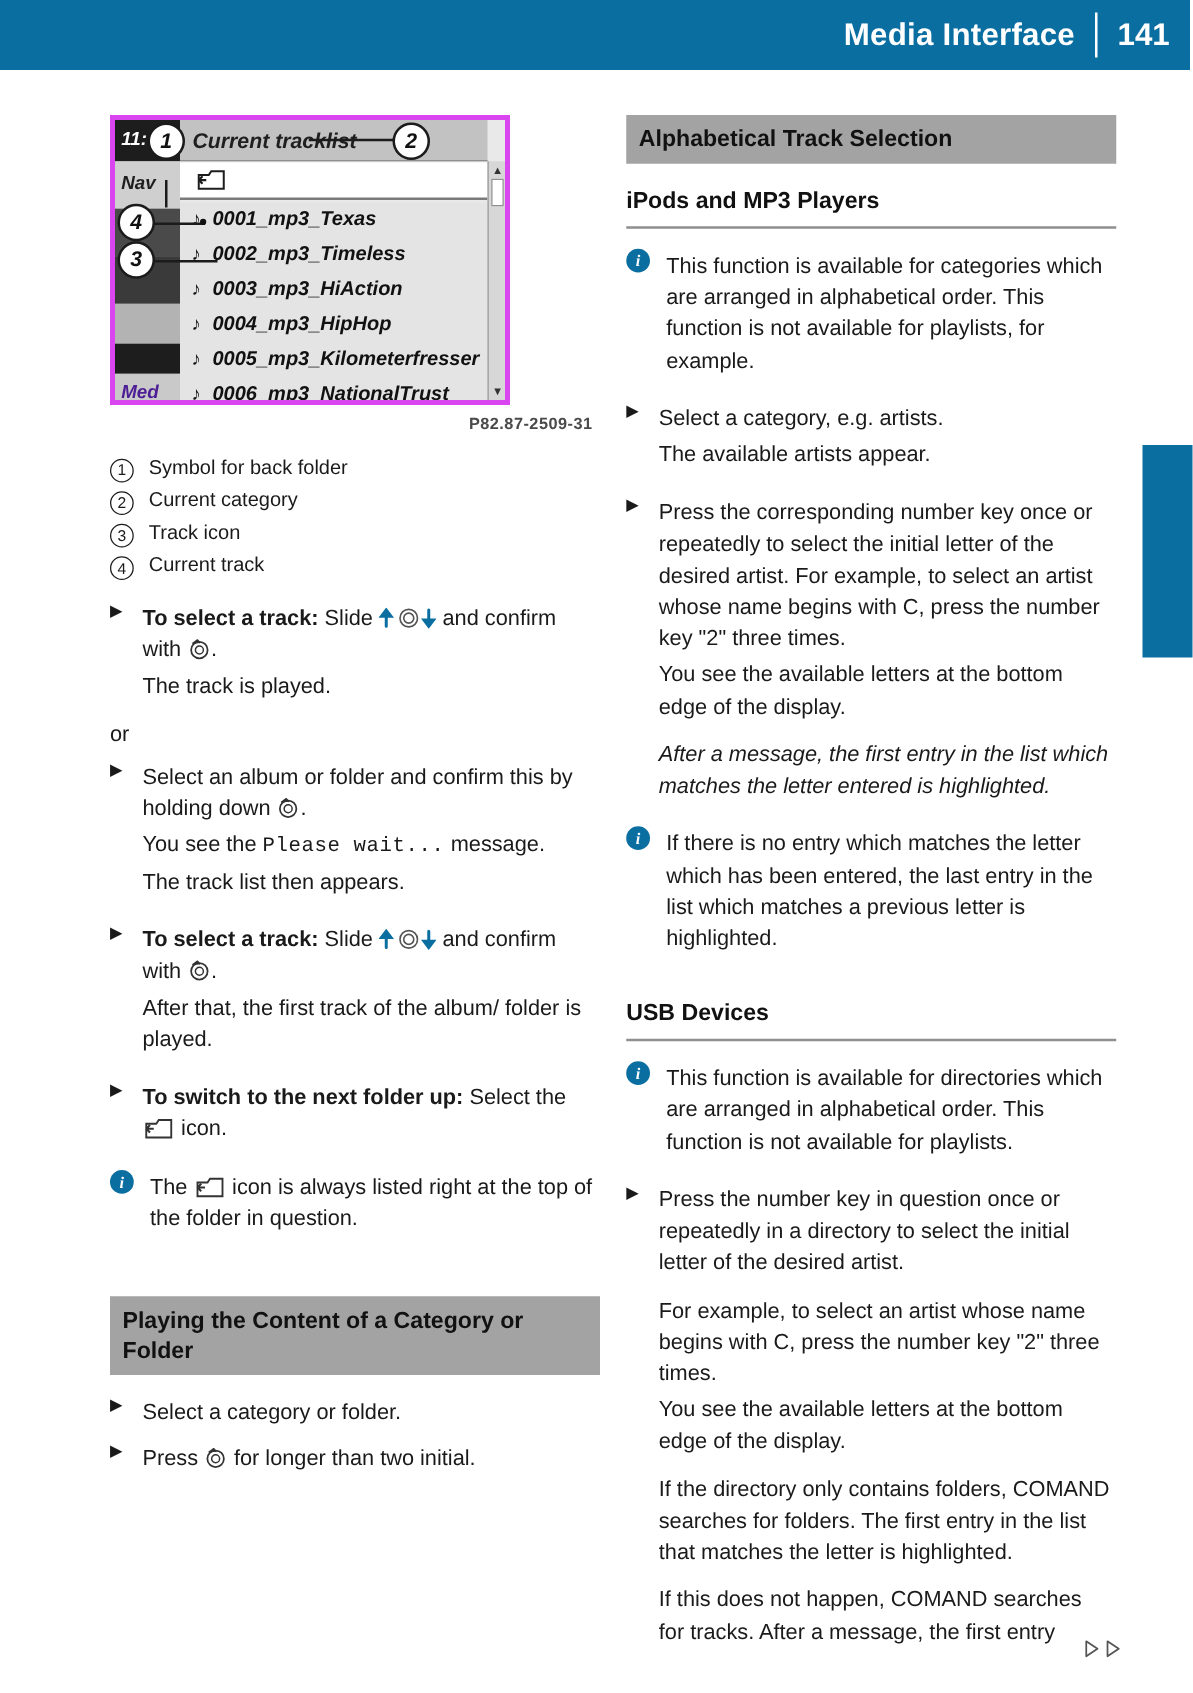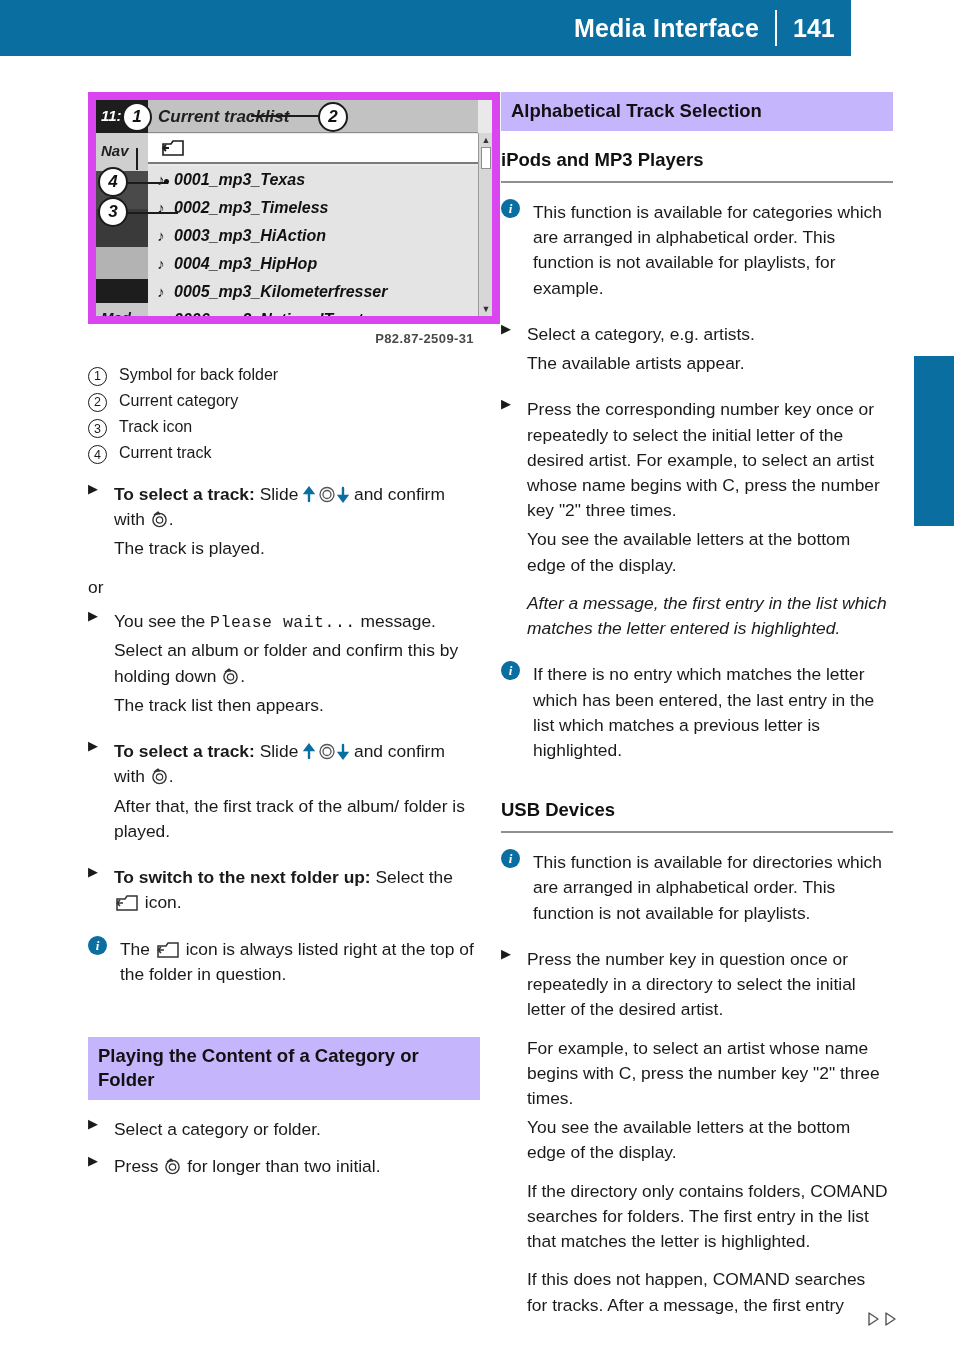--- a/index.html
+++ b/index.html
@@ -9,21 +9,21 @@
     background: #ffffff;
     font-family: "Liberation Sans", sans-serif;
     color: #1a1a1a;
     position: relative;
     overflow: hidden;
   }
 
   
   .header-bar {
     position: absolute; left: 0; top: 0;
-    width: 851px; height: 56px;
+    width: 952px; height: 56px;
     background: #0a6ea1;
     display: flex; align-items: center; justify-content: flex-end;
   }
   .header-title {
     font-size: 25px; font-weight: bold; color: #ffffff;
     letter-spacing: 0.2px; padding-right: 16px;
   }
   .header-sep {
     width: 2px; height: 36px; background: #ffffff; margin-right: 16px;
   }
@@ -46,22 +46,22 @@
     font-size: 17.4px;
     line-height: 1.45;
   }
   .col-left  { left: 88px; }
   .col-right { left: 501px; }
 
   
   .shot-wrap { position: relative; width: 388px; }
   .shot {
     position: relative;
-    width: 412px; height: 232px;
-    border: 8px solid #d946ef;
+    width: 320px; height: 232px;
+    border: 4px solid #d946ef;
     background: #e9e9e9;
     overflow: hidden;
   }
   .shot-sidebar {
     position: absolute; left: 0; top: 0; width: 52px; height: 100%;
     background: #9d9d9d;
   }
   .sb-band { position: absolute; left: 0; width: 52px; }
   .sb-b1 { top: 0;   height: 33px; background: #1d1d1d; }
   .sb-b2 { top: 33px; height: 38px; background: #cfcfcf; }
@@ -70,21 +70,21 @@
   .sb-b5 { top:147px; height: 32px; background: #b3b3b3; }
   .sb-b6 { top:179px; height: 24px; background: #1d1d1d; }
   .sb-b7 { top:203px; height: 29px; background: #c9c9c9; }
   .sb-text {
     position: absolute; left: 5px;
     font-size: 15px; font-weight: bold; font-style: italic;
     color: #ffffff; white-space: nowrap;
   }
   .sb-t1 { top: 5px; }
   .sb-t2 { top: 40px; color: #1f1f1f; }
-  .sb-t3 { top: 207px; color: #0f172a; }
+  .sb-t3 { top: 207px; color: #4c1d95; }
 
   .shot-titlebar {
     position: absolute; left: 52px; top: 0; right: 14px; height: 33px;
     background: #c2c2c2; border-bottom: 1px solid #8d8d8d;
   }
   .shot-titletext {
     position: absolute; left: 62px; top: 5px;
     font-size: 17px; font-style: italic; font-weight: bold; color: #1f1f1f;
     white-space: nowrap;
   }
@@ -171,21 +171,21 @@
     width: 19px; height: 19px; border-radius: 50%;
     background: #0a6ea1; color: #ffffff;
     font-size: 13px; font-weight: bold; font-style: italic;
     font-family: "Liberation Serif", serif;
     vertical-align: -3px;
   }
   .blk-marker.info { width: 28px; padding-top: 3px; }
 
   
   .sec-band {
-    background: #c4b5fd; color: #111111;
+    background: #a3a3a3; color: #111111;
     font-size: 18.5px; font-weight: bold;
     padding: 7px 10px 8px 10px;
     line-height: 1.3;
   }
   .sec-band.spaced { margin-top: 46px; }
   .sub-head {
     font-size: 18.5px; font-weight: bold; color: #111111;
     margin-top: 16px; padding-bottom: 7px;
     border-bottom: 2px solid #8f8f8f;
   }
@@ -339,33 +339,33 @@
   </div>
 
   <div class="plain" style="margin-top:10px;">
     <p>or</p>
   </div>
 
   <div class="blk tight">
     <div class="blk-marker">▶</div>
     <div class="blk-body">
       <p>
-        <span>You see the</span>
-        <span class="mono">Please wait...</span>
-        <span>message.</span>
-      </p>
-      <p>
         <span>Select an album or folder and confirm this by holding down</span>
         <span class="ctl">
           <svg width="19" height="17" viewBox="0 0 19 17">
             <circle cx="9.5" cy="9" r="6.6" fill="none" stroke="#333" stroke-width="1.4"></circle>
             <circle cx="9.5" cy="9" r="3.2" fill="none" stroke="#333" stroke-width="1.2"></circle>
             <path d="M4 4 L8 1 L10 3.4" fill="#333" stroke="#333" stroke-width="1.3" stroke-linejoin="round"></path>
           </svg>
         </span><span>.</span>
+      </p>
+      <p>
+        <span>You see the</span>
+        <span class="mono">Please wait...</span>
+        <span>message.</span>
       </p>
       <p>The track list then appears.</p>
     </div>
   </div>
 
   <div class="blk">
     <div class="blk-marker">▶</div>
     <div class="blk-body">
       <p>
         <b class="lead">To select a track:</b>

